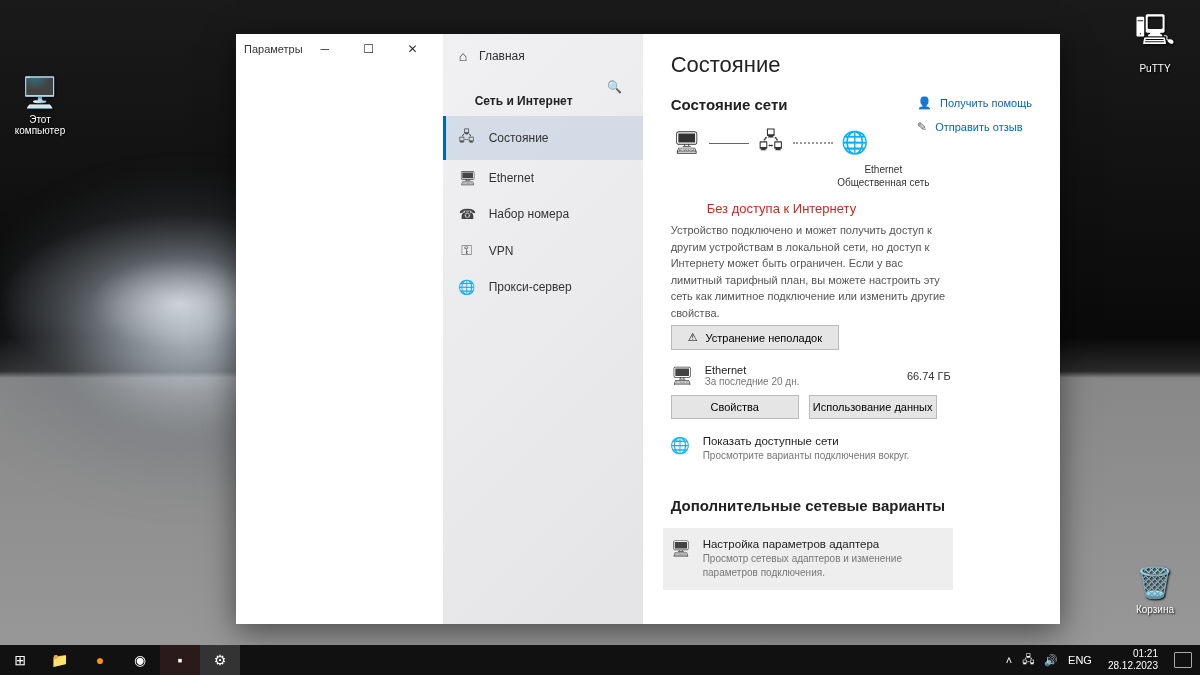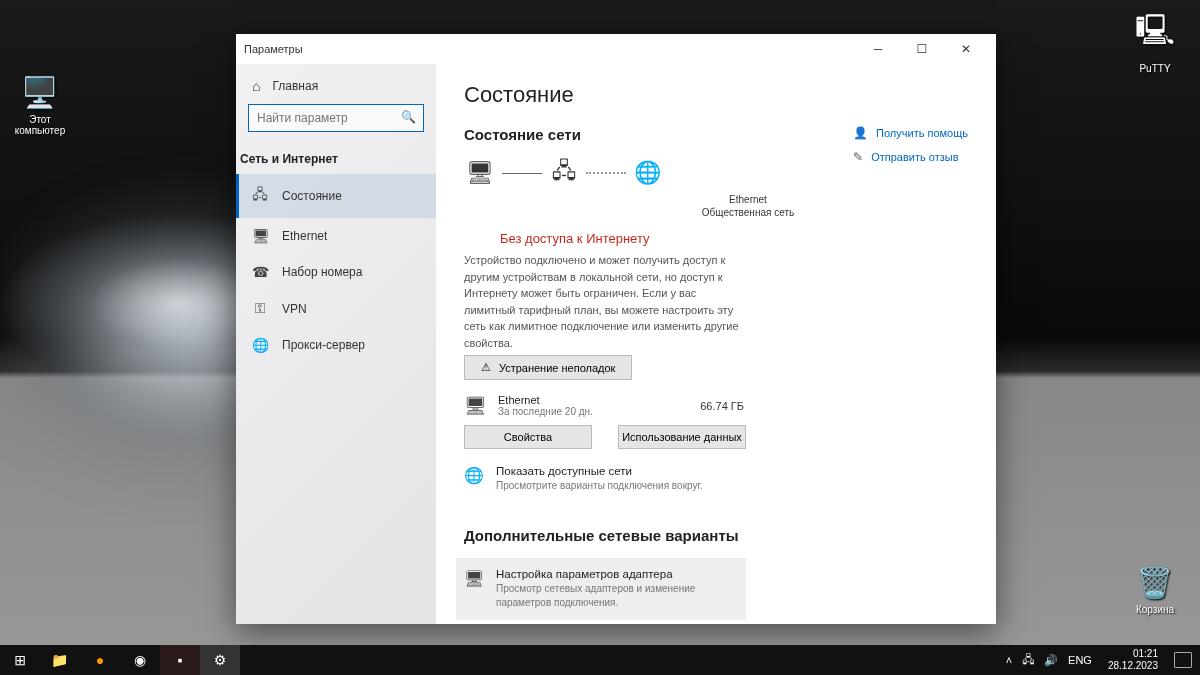--- a/index.html
+++ b/index.html
@@ -19,38 +19,38 @@
 
 
 .desktop-icon { position: absolute; text-align: center; color: #fff; font-size: 10px; text-shadow: 1px 1px 2px #000; cursor: pointer; }
 .desktop-icon .glyph { font-size: 30px; display: block; margin-bottom: 4px; }
 .desktop-icon.pc { left: 10px; top: 75px; width: 60px; }
 .desktop-icon.putty { right: 20px; top: 8px; width: 50px; }
 .desktop-icon.bin { right: 20px; bottom: 60px; width: 50px; }
 
 
 .settings-window {
-  position: absolute; left: 236px; top: 34px; width: 760px; height: 590px;
+  position: absolute; left: 236px; top: 34px; width: 824px; height: 590px;
   background: #fff; box-shadow: 0 8px 30px rgba(0,0,0,0.5);
-  display: flex; flex-direction: column;
+  display: flex; flex-direction: row;
 }
 .title-bar { height: 30px; display: flex; align-items: center; padding: 0 8px; font-size: 11px; color: #333; }
 .title-bar .spacer { flex: 1; }
 .win-btn { width: 44px; height: 30px; display: flex; align-items: center; justify-content: center; font-size: 12px; cursor: pointer; color: #333; }
 .win-body { flex: 1; display: flex; overflow: hidden; }
 
 
 .sidebar { width: 200px; background: linear-gradient(135deg, rgba(240,240,242,0.95), rgba(225,225,228,0.9)); display: flex; flex-direction: column; padding-top: 4px; }
 .home-link { display: flex; align-items: center; gap: 12px; padding: 10px 16px; font-size: 12px; color: #333; cursor: pointer; }
 .home-link .icn { font-size: 14px; }
 .search-wrap { padding: 0 12px 8px; }
 .search-box { width: 100%; height: 28px; border: 1px solid #0067c0; padding: 0 26px 0 8px; font-size: 12px; background: rgba(255,255,255,0.7); }
 .search-wrap { position: relative; }
 .search-icn { position: absolute; right: 20px; top: 6px; font-size: 12px; color: #666; pointer-events: none; }
-.sidebar-title { padding: 12px 4px 8px; font-size: 12px; font-weight: 600; color: #222; }
+.sidebar-title { padding: 12px 32px 8px; font-size: 12px; font-weight: 600; color: #222; }
 .nav-item { display: flex; align-items: center; gap: 14px; padding: 10px 16px; font-size: 12px; color: #333; cursor: pointer; position: relative; }
 .nav-item.active { background: rgba(180,200,220,0.45); }
 .nav-item.active::before { content:""; position:absolute; left:0; top:0; bottom:0; width:3px; background:#0067c0; }
 .nav-item .icn { width: 16px; font-size: 14px; color: #444; text-align:center; }
 
 
 .content { flex: 1; overflow-y: auto; padding: 18px 28px; position: relative; }
 .page-title { font-size: 22px; font-weight: 400; color: #222; margin-bottom: 18px; }
 .section-title { font-size: 15px; font-weight: 600; color: #222; margin-bottom: 14px; }
 .section-title.mt { margin-top: 24px; }
@@ -71,21 +71,21 @@
 .warn-text { font-size: 11px; color: #555; line-height: 1.5; max-width: 280px; margin-bottom: 4px; }
 
 .btn-outline { display: inline-flex; align-items:center; gap:8px; background: #e5e5e5; border: 1px solid #bbb; padding: 5px 16px; font-size: 11px; cursor: pointer; margin-bottom: 14px; }
 
 .usage-row { display: flex; align-items: center; gap: 12px; max-width: 280px; margin-bottom: 8px; }
 .usage-row .icn { font-size: 18px; color: #444; width:22px; }
 .usage-row .lbl { font-size: 11px; color: #222; }
 .usage-row .sub { font-size: 10px; color: #777; }
 .usage-row .val { margin-left: auto; font-size: 11px; color: #333; }
 
-.btn-group { display: flex; gap: 26px; margin-bottom: 6px; }
+.btn-group { display: flex; gap: 10px; margin-bottom: 6px; }
 .btn-group button { width: 128px; padding: 5px 0; font-size: 11px; background: #e5e5e5; border: 1px solid #bbb; cursor: pointer; }
 
 .link-block { display: flex; gap: 12px; align-items: flex-start; padding: 10px 0; max-width: 290px; }
 .link-block.hover { background: #eee; padding: 10px 8px; margin: 0 -8px; }
 .link-block .icn { font-size: 16px; color: #444; width: 20px; margin-top: 1px; text-align:center; }
 .link-block .ttl { font-size: 11.5px; color: #222; margin-bottom: 2px; }
 .link-block .desc { font-size: 10px; color: #777; line-height: 1.4; }
 
 
 .taskbar { position: absolute; bottom: 0; left: 0; right: 0; height: 30px; background: #111; display: flex; align-items: center; color: #fff; }
@@ -124,21 +124,20 @@
     <span class="win-btn">☐</span>
     <span class="win-btn">✕</span>
   </div>
   <div class="win-body">
     <div class="sidebar">
       <div class="home-link">
         <span class="icn">⌂</span>
         <span>Главная</span>
       </div>
       <div class="search-wrap">
-        <input class="search-box" placeholder="Найти параметр" style="">
         <span class="search-icn">🔍</span>
       </div>
       <div class="sidebar-title">Сеть и Интернет</div>
 
       <div class="nav-item active">
         <span class="icn">🖧</span>
         <span>Состояние</span>
       </div>
       <div class="nav-item">
         <span class="icn">🖥</span>

